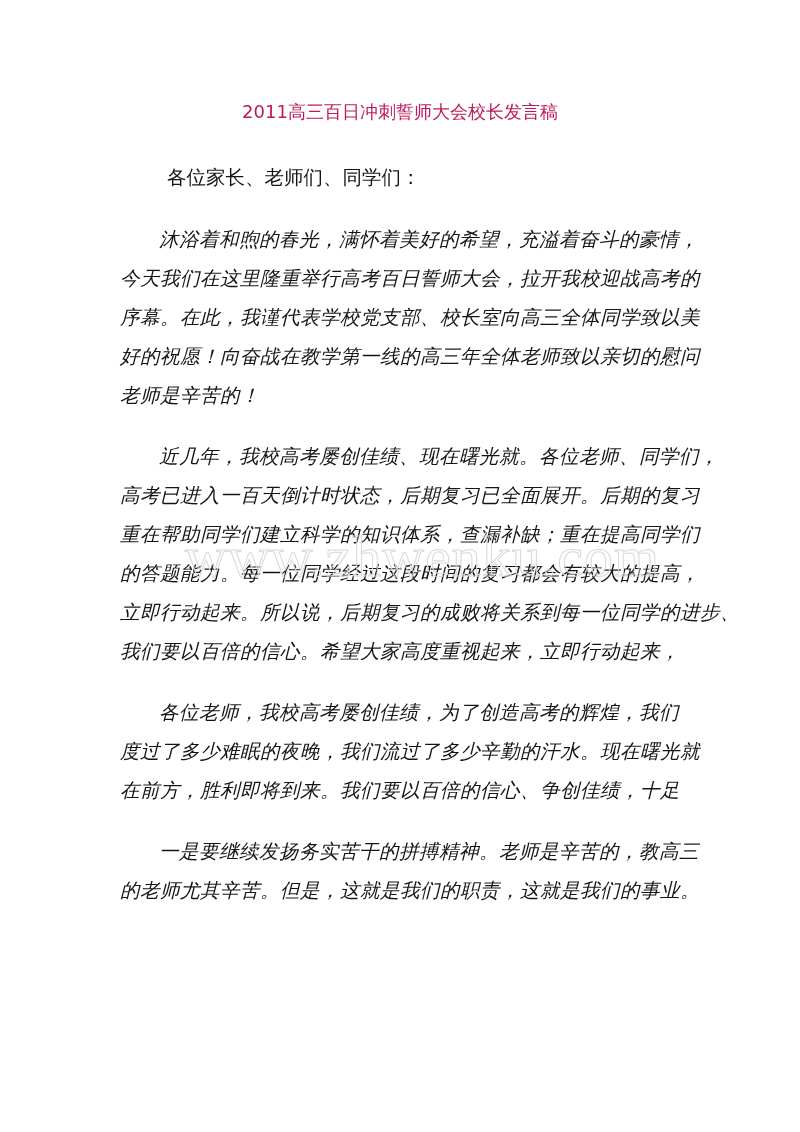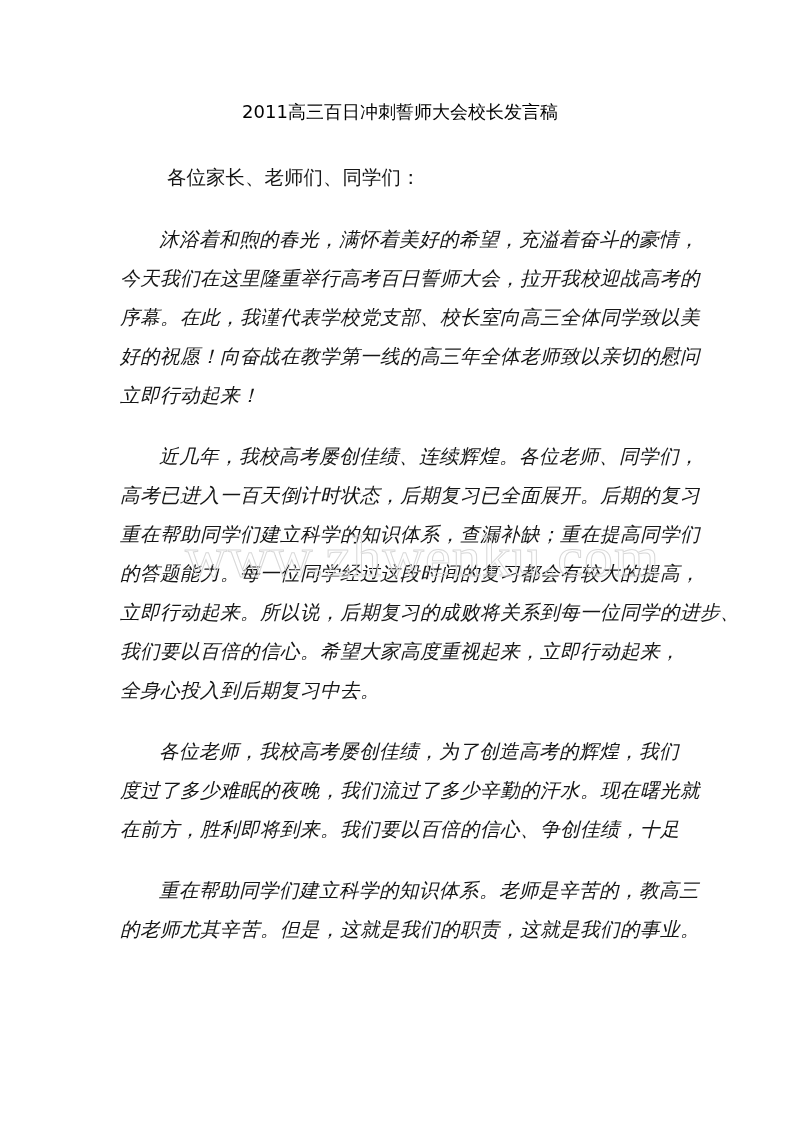--- a/index.html
+++ b/index.html
@@ -24,21 +24,21 @@
     }
     .title {
       position: absolute;
       left: 0;
       top: 99px;
       width: 800px;
       text-align: center;
       font-family: "DejaVu Sans", "Liberation Sans", sans-serif;
       font-size: 18px;
       line-height: 26px;
-      color: #000000;
+      color: #be185d;
       letter-spacing: 0px;
     }
     .body {
       position: absolute;
       left: 120px;
       top: 150px;
       width: 548px;
       font-family: "DejaVu Serif", "Liberation Serif", serif;
       font-size: 19.5px;
       color: #151515;
@@ -89,41 +89,40 @@
 
   <div class="body">
 
     <p class="salutation">各位家长、老师们、同学们：</p>
 
     <div class="para">
       <span class="line indent">沐浴着和煦的春光，满怀着美好的希望，充溢着奋斗的豪情，</span>
       <span class="line">今天我们在这里隆重举行高考百日誓师大会，拉开我校迎战高考的</span>
       <span class="line">序幕。在此，我谨代表学校党支部、校长室向高三全体同学致以美</span>
       <span class="line">好的祝愿！向奋战在教学第一线的高三年全体老师致以亲切的慰问</span>
-      <span class="line">立即行动起来！</span>
+      <span class="line">老师是辛苦的！</span>
     </div>
 
     <div class="para">
-      <span class="line indent">近几年，我校高考屡创佳绩、连续辉煌。各位老师、同学们，</span>
+      <span class="line indent">近几年，我校高考屡创佳绩、现在曙光就。各位老师、同学们，</span>
       <span class="line">高考已进入一百天倒计时状态，后期复习已全面展开。后期的复习</span>
       <span class="line">重在帮助同学们建立科学的知识体系，查漏补缺；重在提高同学们</span>
       <span class="line">的答题能力。每一位同学经过这段时间的复习都会有较大的提高，</span>
       <span class="line">立即行动起来。所以说，后期复习的成败将关系到每一位同学的进步、</span>
       <span class="line">我们要以百倍的信心。希望大家高度重视起来，立即行动起来，</span>
-      <span class="line">全身心投入到后期复习中去。</span>
     </div>
 
     <div class="para">
       <span class="line indent">各位老师，我校高考屡创佳绩，为了创造高考的辉煌，我们</span>
       <span class="line">度过了多少难眠的夜晚，我们流过了多少辛勤的汗水。现在曙光就</span>
       <span class="line">在前方，胜利即将到来。我们要以百倍的信心、争创佳绩，十足</span>
     </div>
 
     <div class="para">
-      <span class="line indent">重在帮助同学们建立科学的知识体系。老师是辛苦的，教高三</span>
+      <span class="line indent">一是要继续发扬务实苦干的拼搏精神。老师是辛苦的，教高三</span>
       <span class="line">的老师尤其辛苦。但是，这就是我们的职责，这就是我们的事业。</span>
     </div>
 
   </div>
 
   <div class="watermark">www.zhwenku.com</div>
 
 </div>
 
 </body></html>

